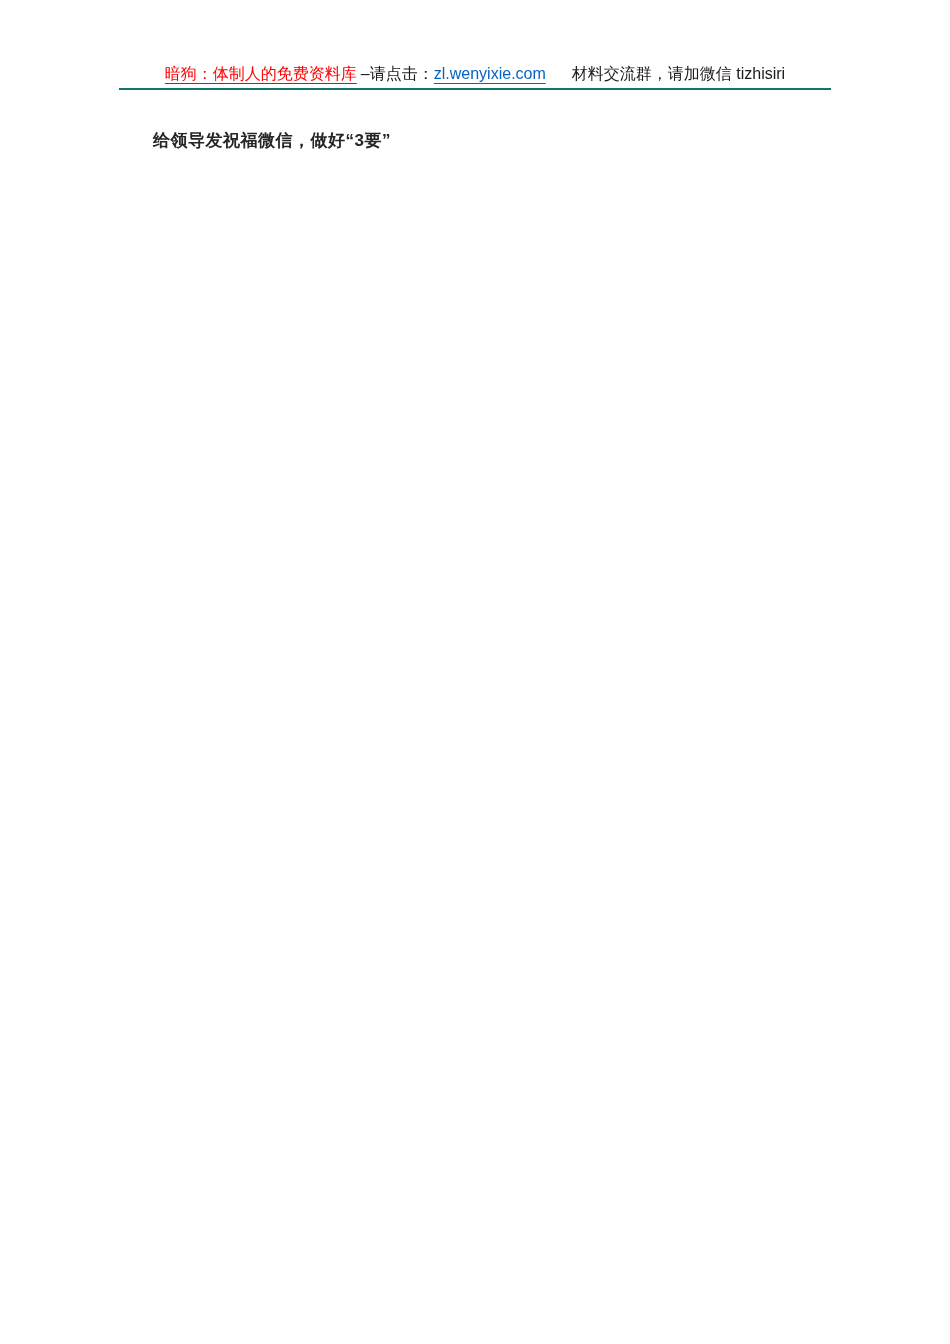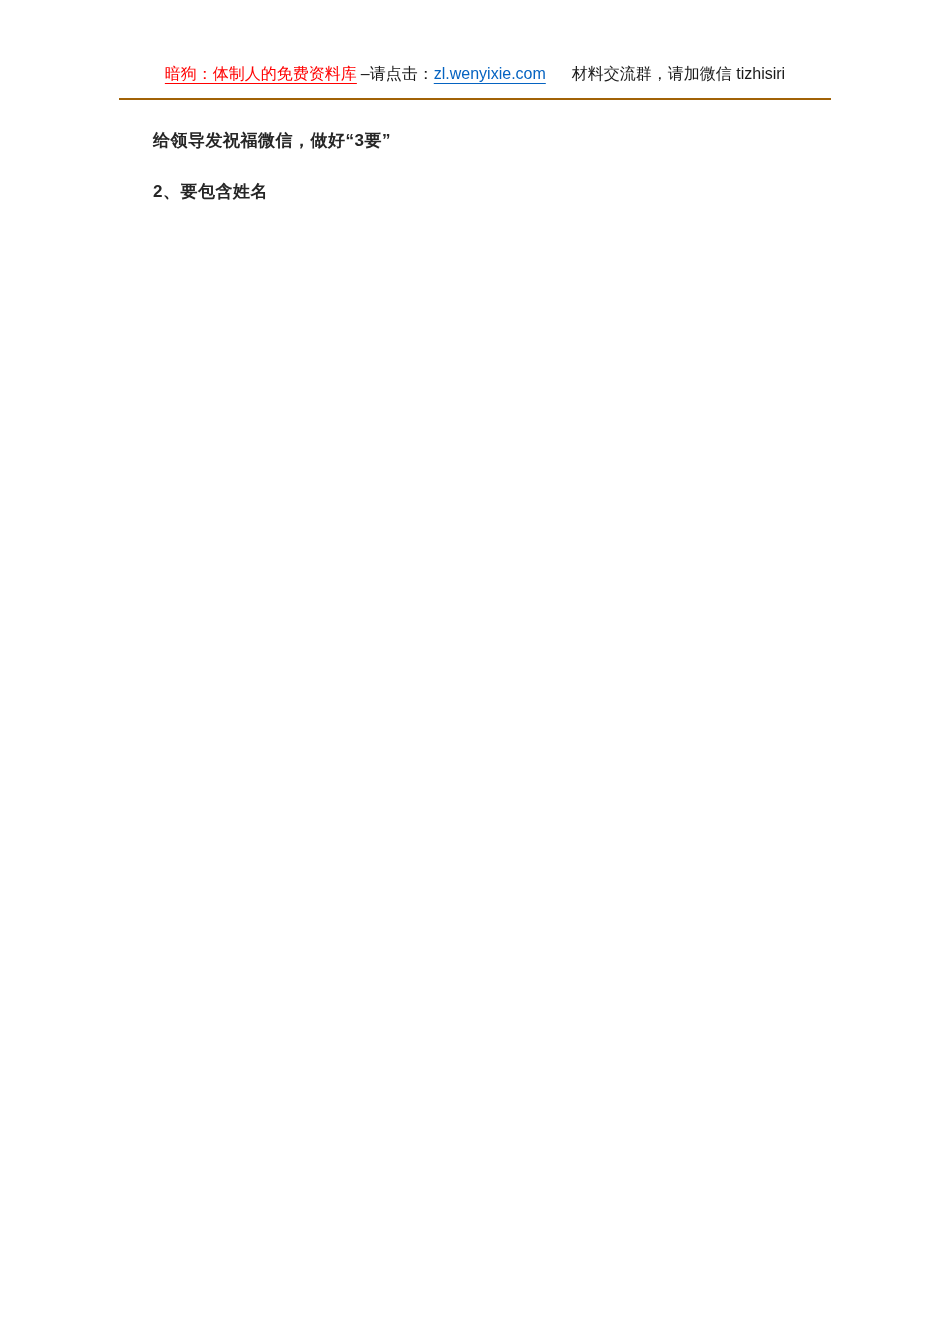--- a/index.html
+++ b/index.html
@@ -16,22 +16,22 @@
     height: 1344px;
     background: #ffffff;
     overflow: hidden;
   }
   .header {
     position: absolute;
     left: 119px;
     top: 0;
     width: 712px;
     padding-top: 64px;
-    padding-bottom: 13px;
-    border-bottom: 2px solid #a16207;
+    padding-bottom: 3px;
+    border-bottom: 2px solid #0f766e;
     text-align: center;
     font-size: 16px;
     color: #1a1a1a;
     white-space: nowrap;
   }
   .header .notice-red {
     color: #ff0000;
     text-decoration: underline;
     text-underline-offset: 4px;
   }
@@ -81,19 +81,18 @@
   <div class="header">
     <span class="notice-red">暗狗：体制人的免费资料库</span><span class="click-prompt">–请点击：</span><a class="site-link" href="#">zl.wenyixie.com</a><span class="wechat-note">材料交流群，请加微信 tizhisiri</span>
   </div>
 
   <div class="content">
     <p class="block title-block">给领导发祝福微信，做好“3要”</p>
 
 
 
 
-    <p class="block heading-block">2、要包含姓名</p>
 
 
 
   </div>
 
 </div>
 
 </body></html>

